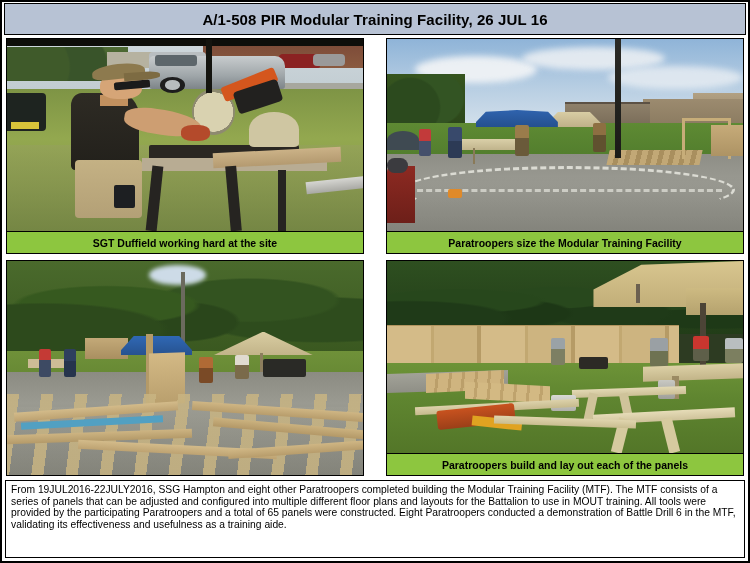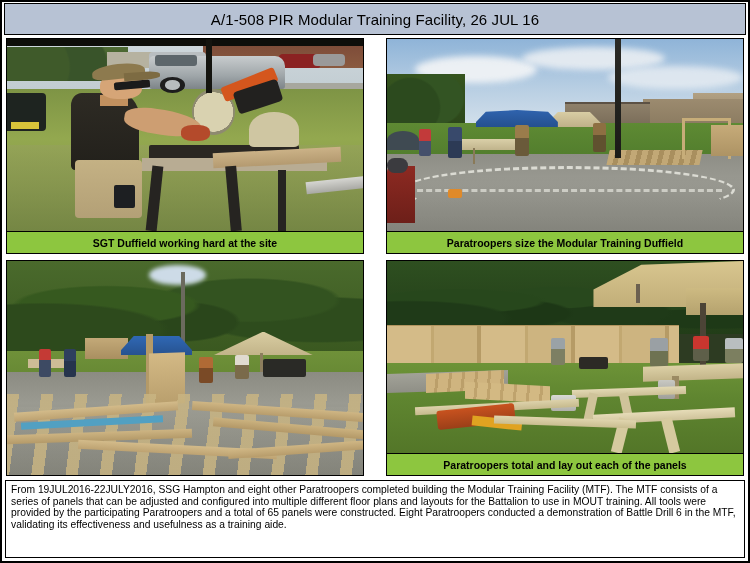--- a/index.html
+++ b/index.html
@@ -24,21 +24,21 @@
   .header{
     flex:0 0 auto;
     height:30px;
     margin:1px 2px 0 2px;
     background:#b7c2d4;
     border:1px solid #000;
     display:flex;align-items:center;justify-content:center;
   }
   .header-title{
     font-size:15px;
-    font-weight:normal;
+    font-weight:bold;
     color:#000;
     letter-spacing:0.1px;
     white-space:nowrap;
   }
 
   
   .grid{
     flex:0 0 auto;
     padding:3px 4px 0 4px;
     display:flex;
@@ -485,21 +485,21 @@
           <div class="p2-pers4"></div>
           <div class="p2-pole"></div>
           <div class="p2-tapearc"></div>
           <div class="p2-tape2"></div>
           <div class="p2-cone"></div>
           <div class="p2-canopyL"></div>
           <div class="p2-car"></div>
           <div class="p2-carhood"></div>
         </div>
         <div class="caption">
-          <span class="caption-text">Paratroopers size the Modular Training Duffield</span>
+          <span class="caption-text">Paratroopers size the Modular Training Facility</span>
         </div>
       </div>
     </div>
 
     <div class="row">
 
       <div class="cell">
         <div class="photo">
           <div class="p3-sky"></div>
           <div class="p3-trees"></div>
@@ -559,21 +559,21 @@
           <div class="p4-bucket"></div>
           <div class="p4-beam1"></div>
           <div class="p4-tools"></div>
           <div class="p4-tools2"></div>
           <div class="p4-sawhorse2"></div>
           <div class="p4-sawhorse2a"></div>
           <div class="p4-sawhorse2b"></div>
           <div class="p4-beam2"></div>
         </div>
         <div class="caption">
-          <span class="caption-text">Paratroopers total and lay out each of the panels</span>
+          <span class="caption-text">Paratroopers build and lay out each of the panels</span>
         </div>
       </div>
     </div>
   </div>
 
   <div class="summary">
     <div class="summary-body">From 19JUL2016-22JULY2016, SSG Hampton and eight other Paratroopers completed building the Modular Training Facility (MTF).  The MTF consists of a series of panels that can be adjusted and configured into multiple different floor plans and layouts for the Battalion to use in MOUT training. All tools were provided by the participating Paratroopers and a total of 65 panels were constructed.  Eight Paratroopers conducted a demonstration of Battle Drill 6 in the MTF, validating its effectiveness and usefulness as a training aide.</div>
   </div>
 
 </div>

